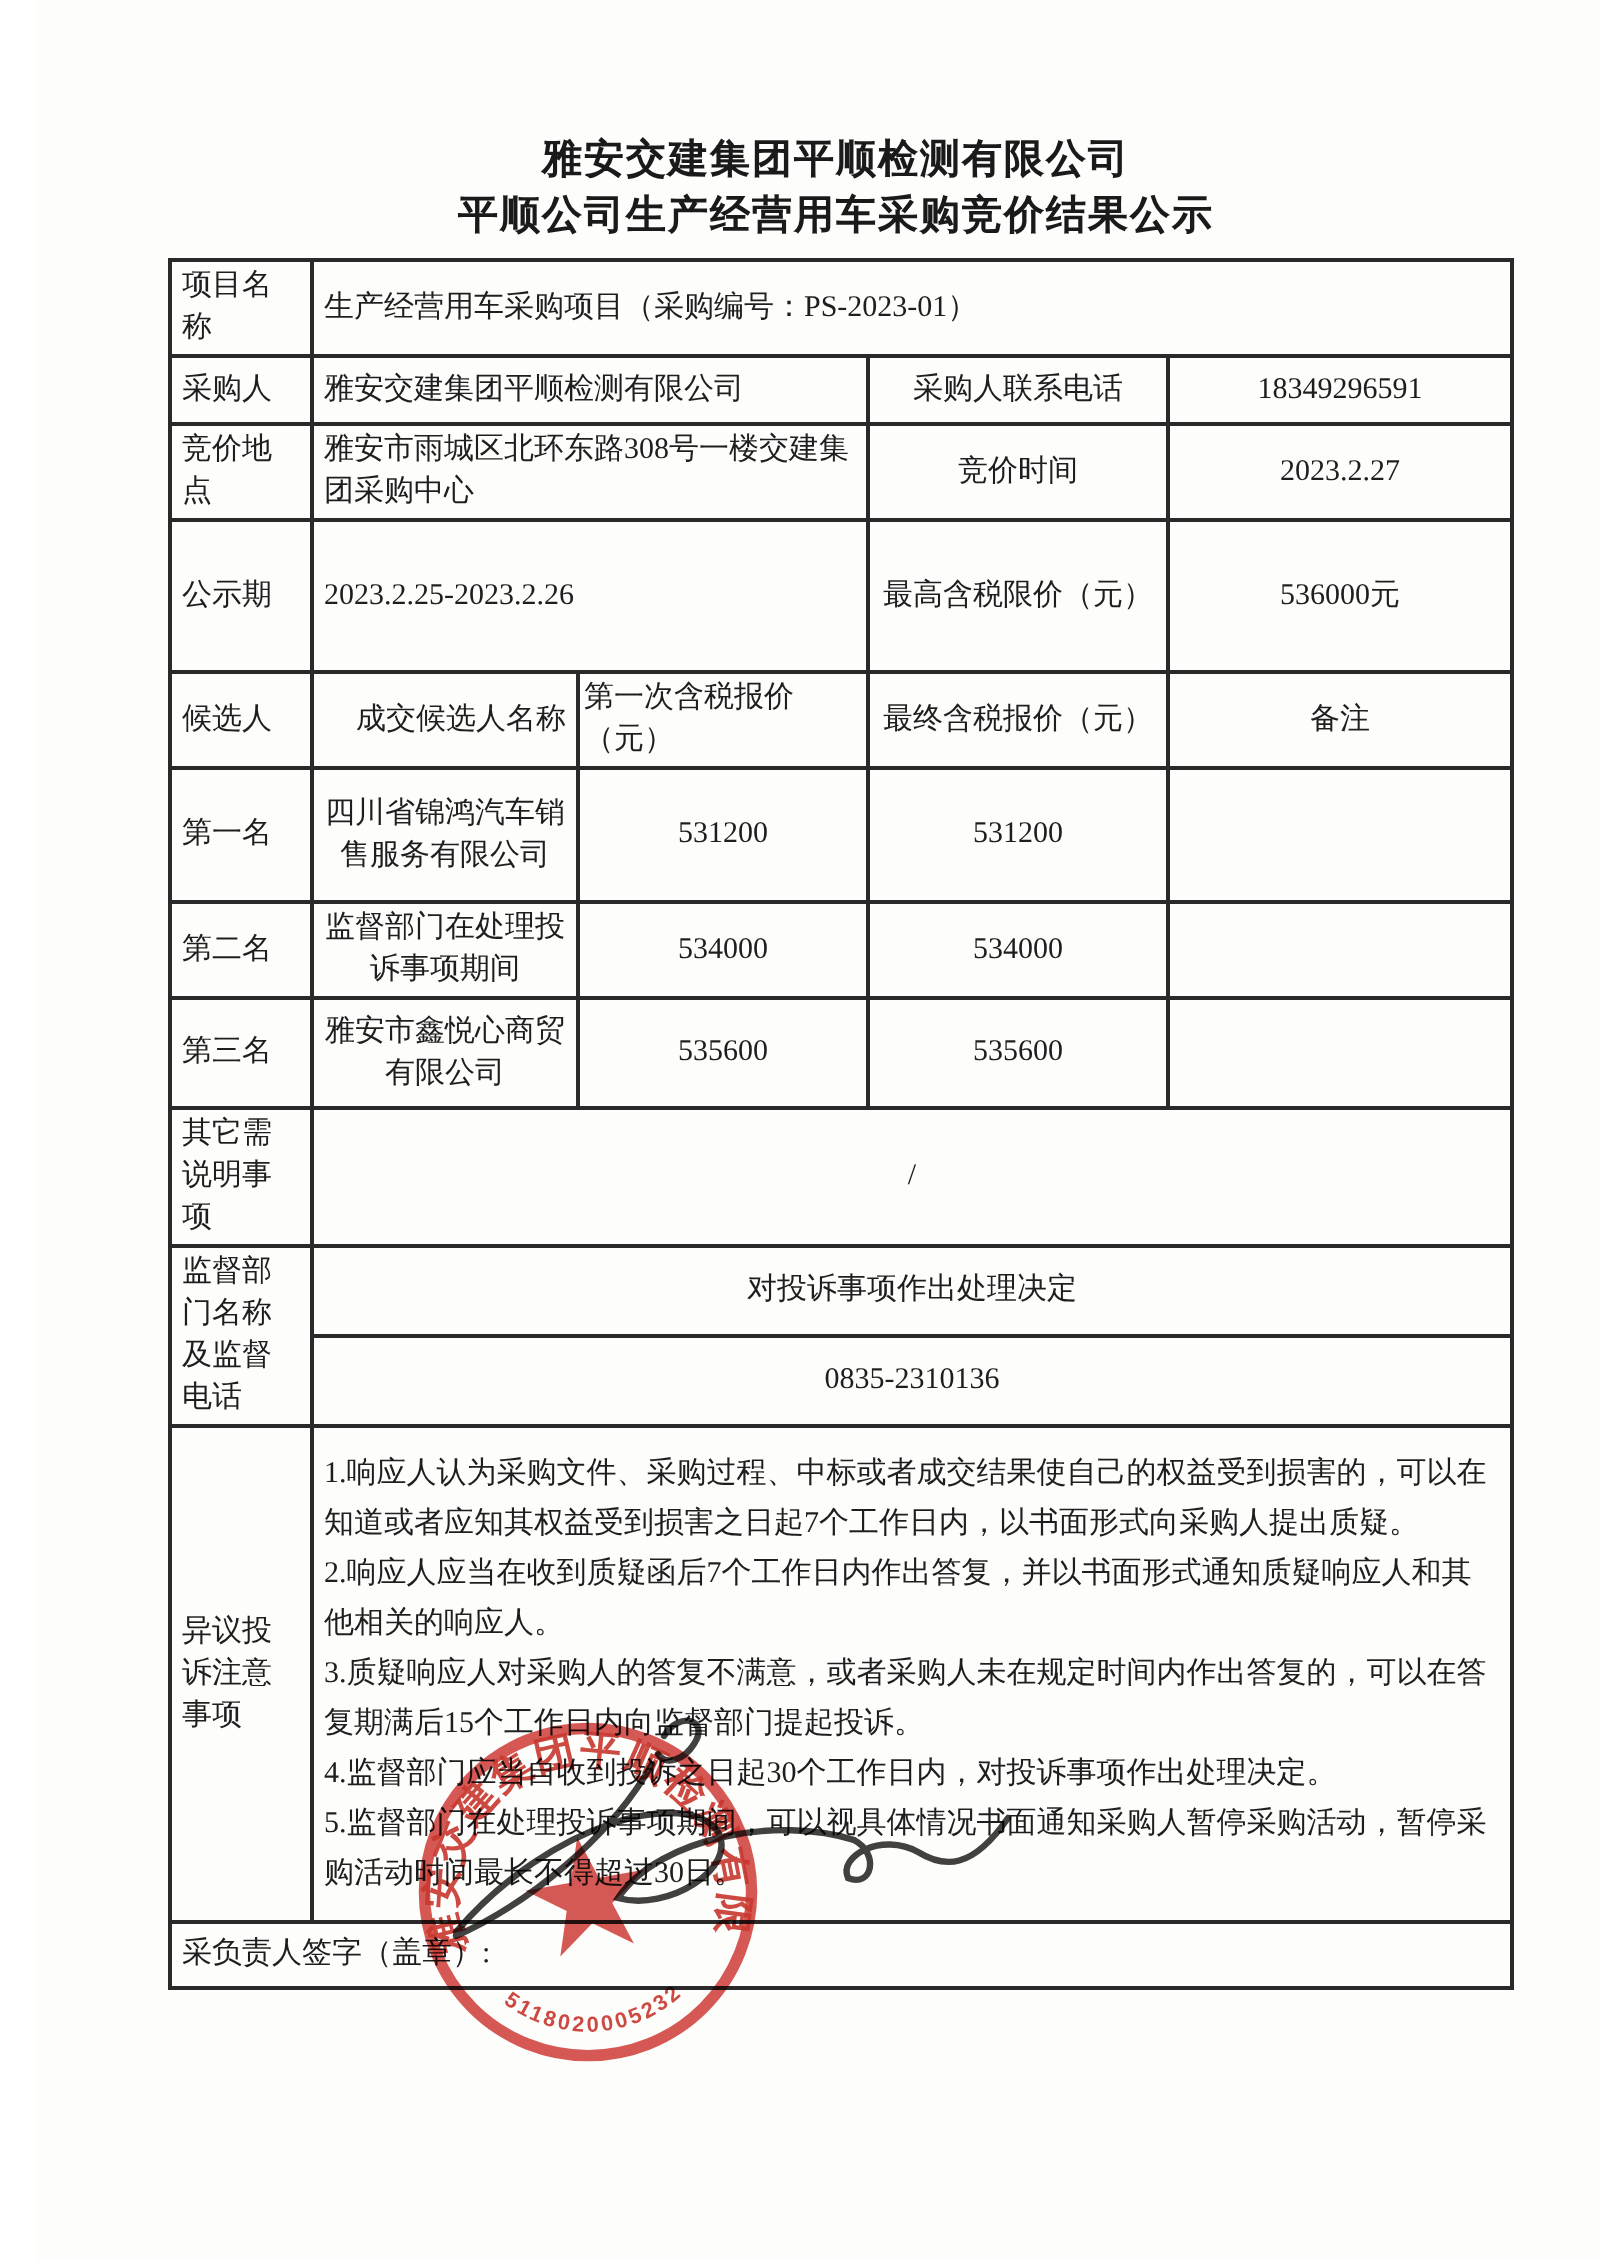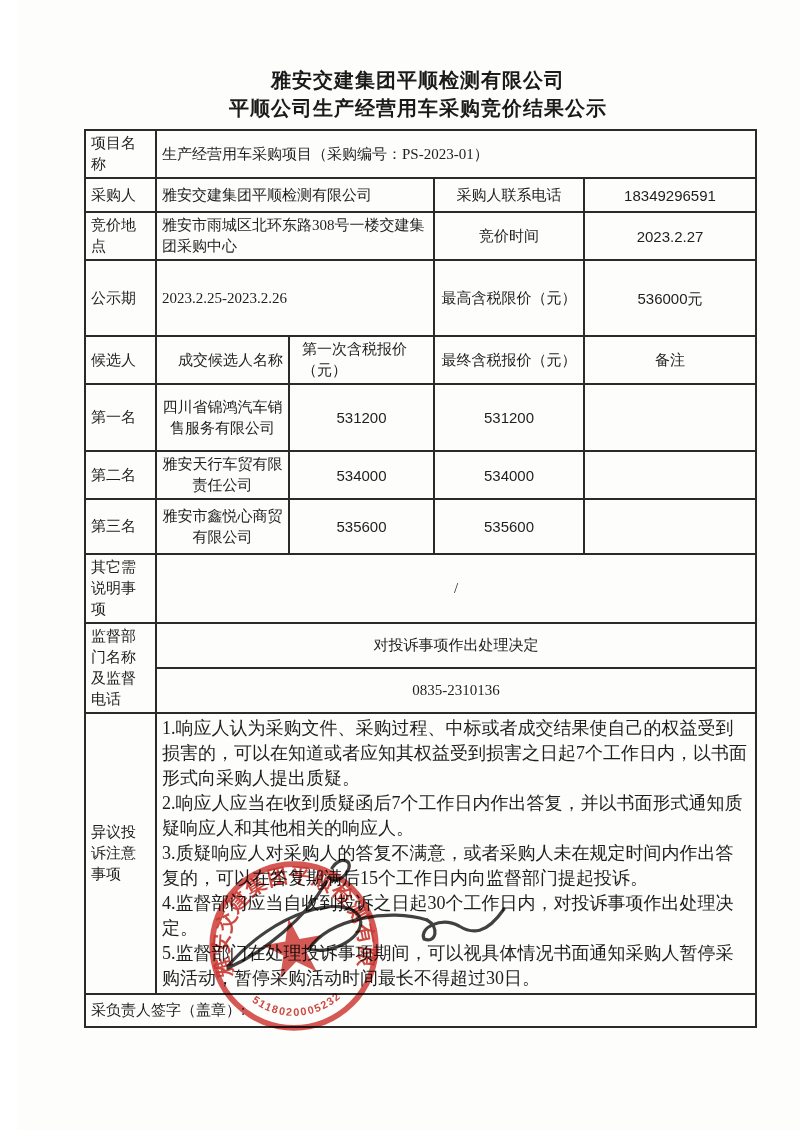--- a/index.html
+++ b/index.html
@@ -24,23 +24,23 @@
   table.doc td{
     border:2px solid #2a2a2a;
     font-size:15px;line-height:1.4;
     padding:2px 5px;vertical-align:middle;
     overflow:hidden;
   }
   td.lab{padding-left:5px;text-align:left;}
   td.ctr{text-align:center;}
   td.rgt{text-align:right;padding-right:2px;}
   td.lft{text-align:left;}
-  td.num{text-align:center;font-family:Liberation Sans, sans-serif;}
+  td.num{text-align:center;font-family:Liberation Serif, serif;}
   td.notes-cell{vertical-align:middle;padding:10px 8px 10px 10px;}
-  .note-line{font-size:18px;line-height:25px;text-align:left;}
+  .note-line{font-size:15px;line-height:25px;text-align:left;}
   .sig-row-cell{font-size:15px;padding-left:6px;}
   
   .stamp{position:absolute;left:188px;top:858px;mix-blend-mode:multiply;opacity:.92;}
   .signature{position:absolute;left:196px;top:852px;mix-blend-mode:multiply;}
 </style>
 </head>
 <body>
 
 <div class="page">
 
@@ -81,36 +81,36 @@
     <tr style="height:76px">
       <td class="lab">公示期</td>
       <td class="lft" colspan="2">2023.2.25-2023.2.26</td>
       <td class="ctr">最高含税限价（元）</td>
       <td class="num">536000元</td>
     </tr>
 
     <tr style="height:40px">
       <td class="lab">候选人</td>
       <td class="rgt">成交候选人名称</td>
-      <td class="lft" style="padding-left:12px">第一次含税报价（元）</td>
+      <td class="lft" style="padding-left:2px">第一次含税报价（元）</td>
       <td class="ctr">最终含税报价（元）</td>
       <td class="ctr">备注</td>
     </tr>
 
     <tr style="height:67px">
       <td class="lab">第一名</td>
       <td class="ctr">四川省锦鸿汽车销售服务有限公司</td>
       <td class="num">531200</td>
       <td class="num">531200</td>
       <td class="ctr"></td>
     </tr>
 
     <tr style="height:43px">
       <td class="lab">第二名</td>
-      <td class="ctr">雅安天行车贸有限责任公司</td>
+      <td class="ctr">监督部门在处理投诉事项期间</td>
       <td class="num">534000</td>
       <td class="num">534000</td>
       <td class="ctr"></td>
     </tr>
 
     <tr style="height:55px">
       <td class="lab">第三名</td>
       <td class="ctr">雅安市鑫悦心商贸有限公司</td>
       <td class="num">535600</td>
       <td class="num">535600</td>

